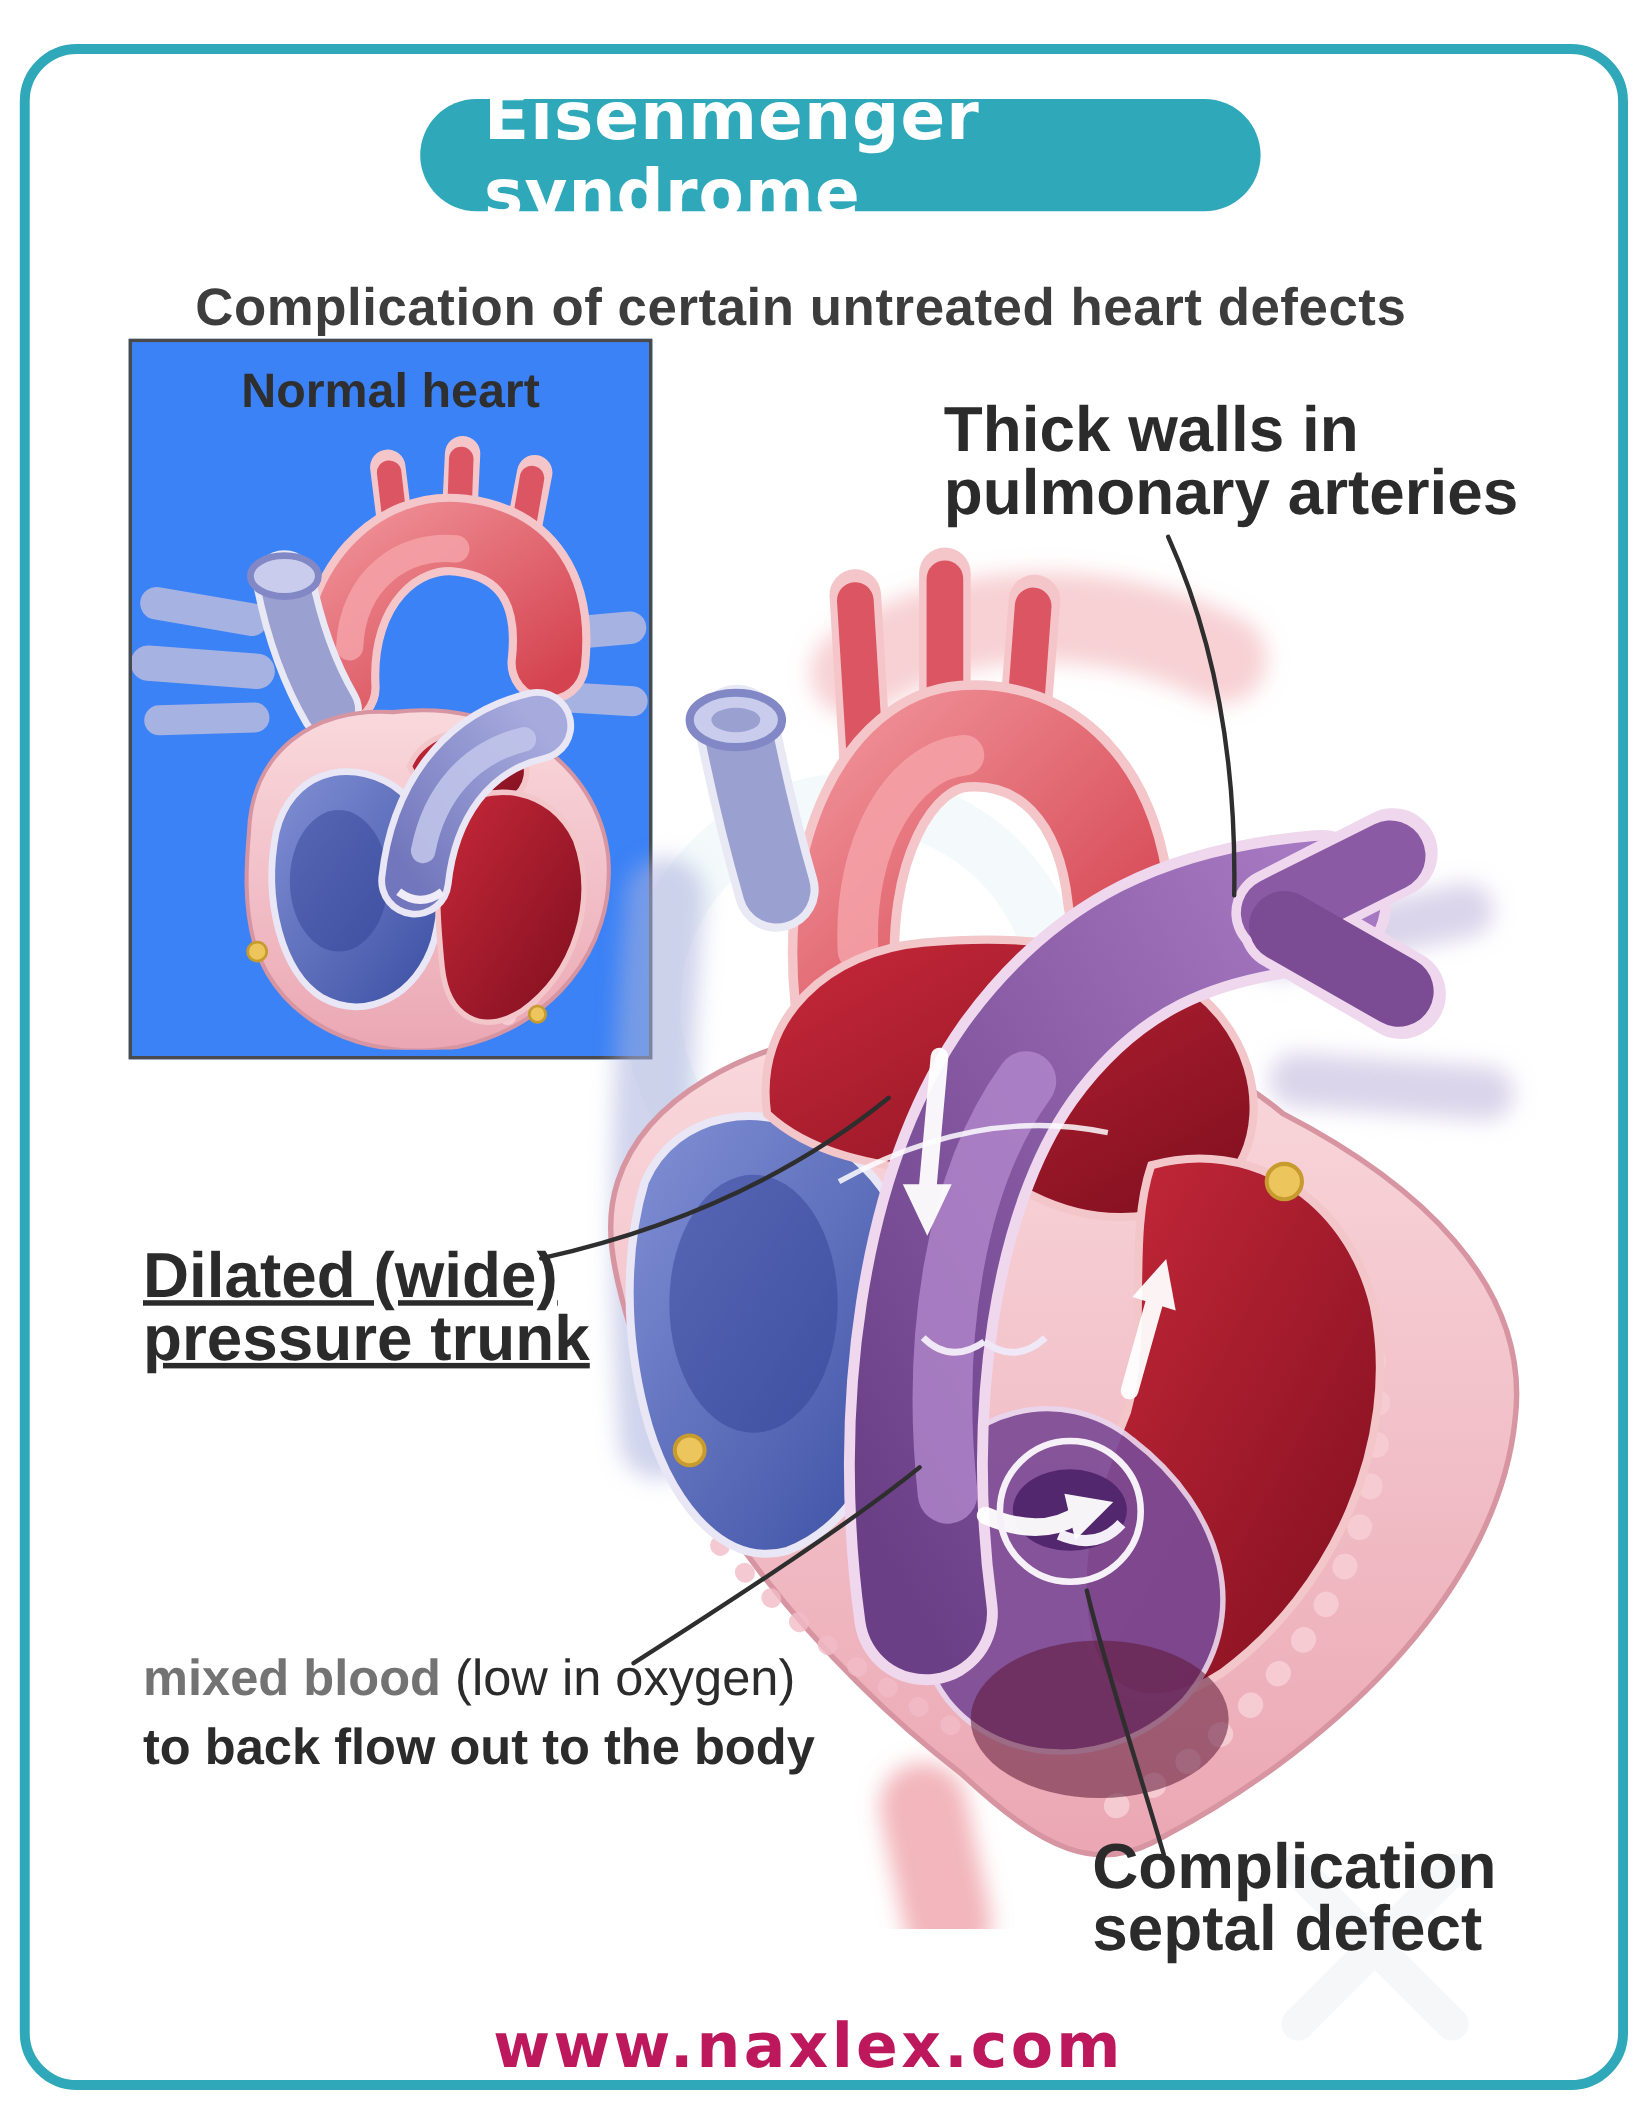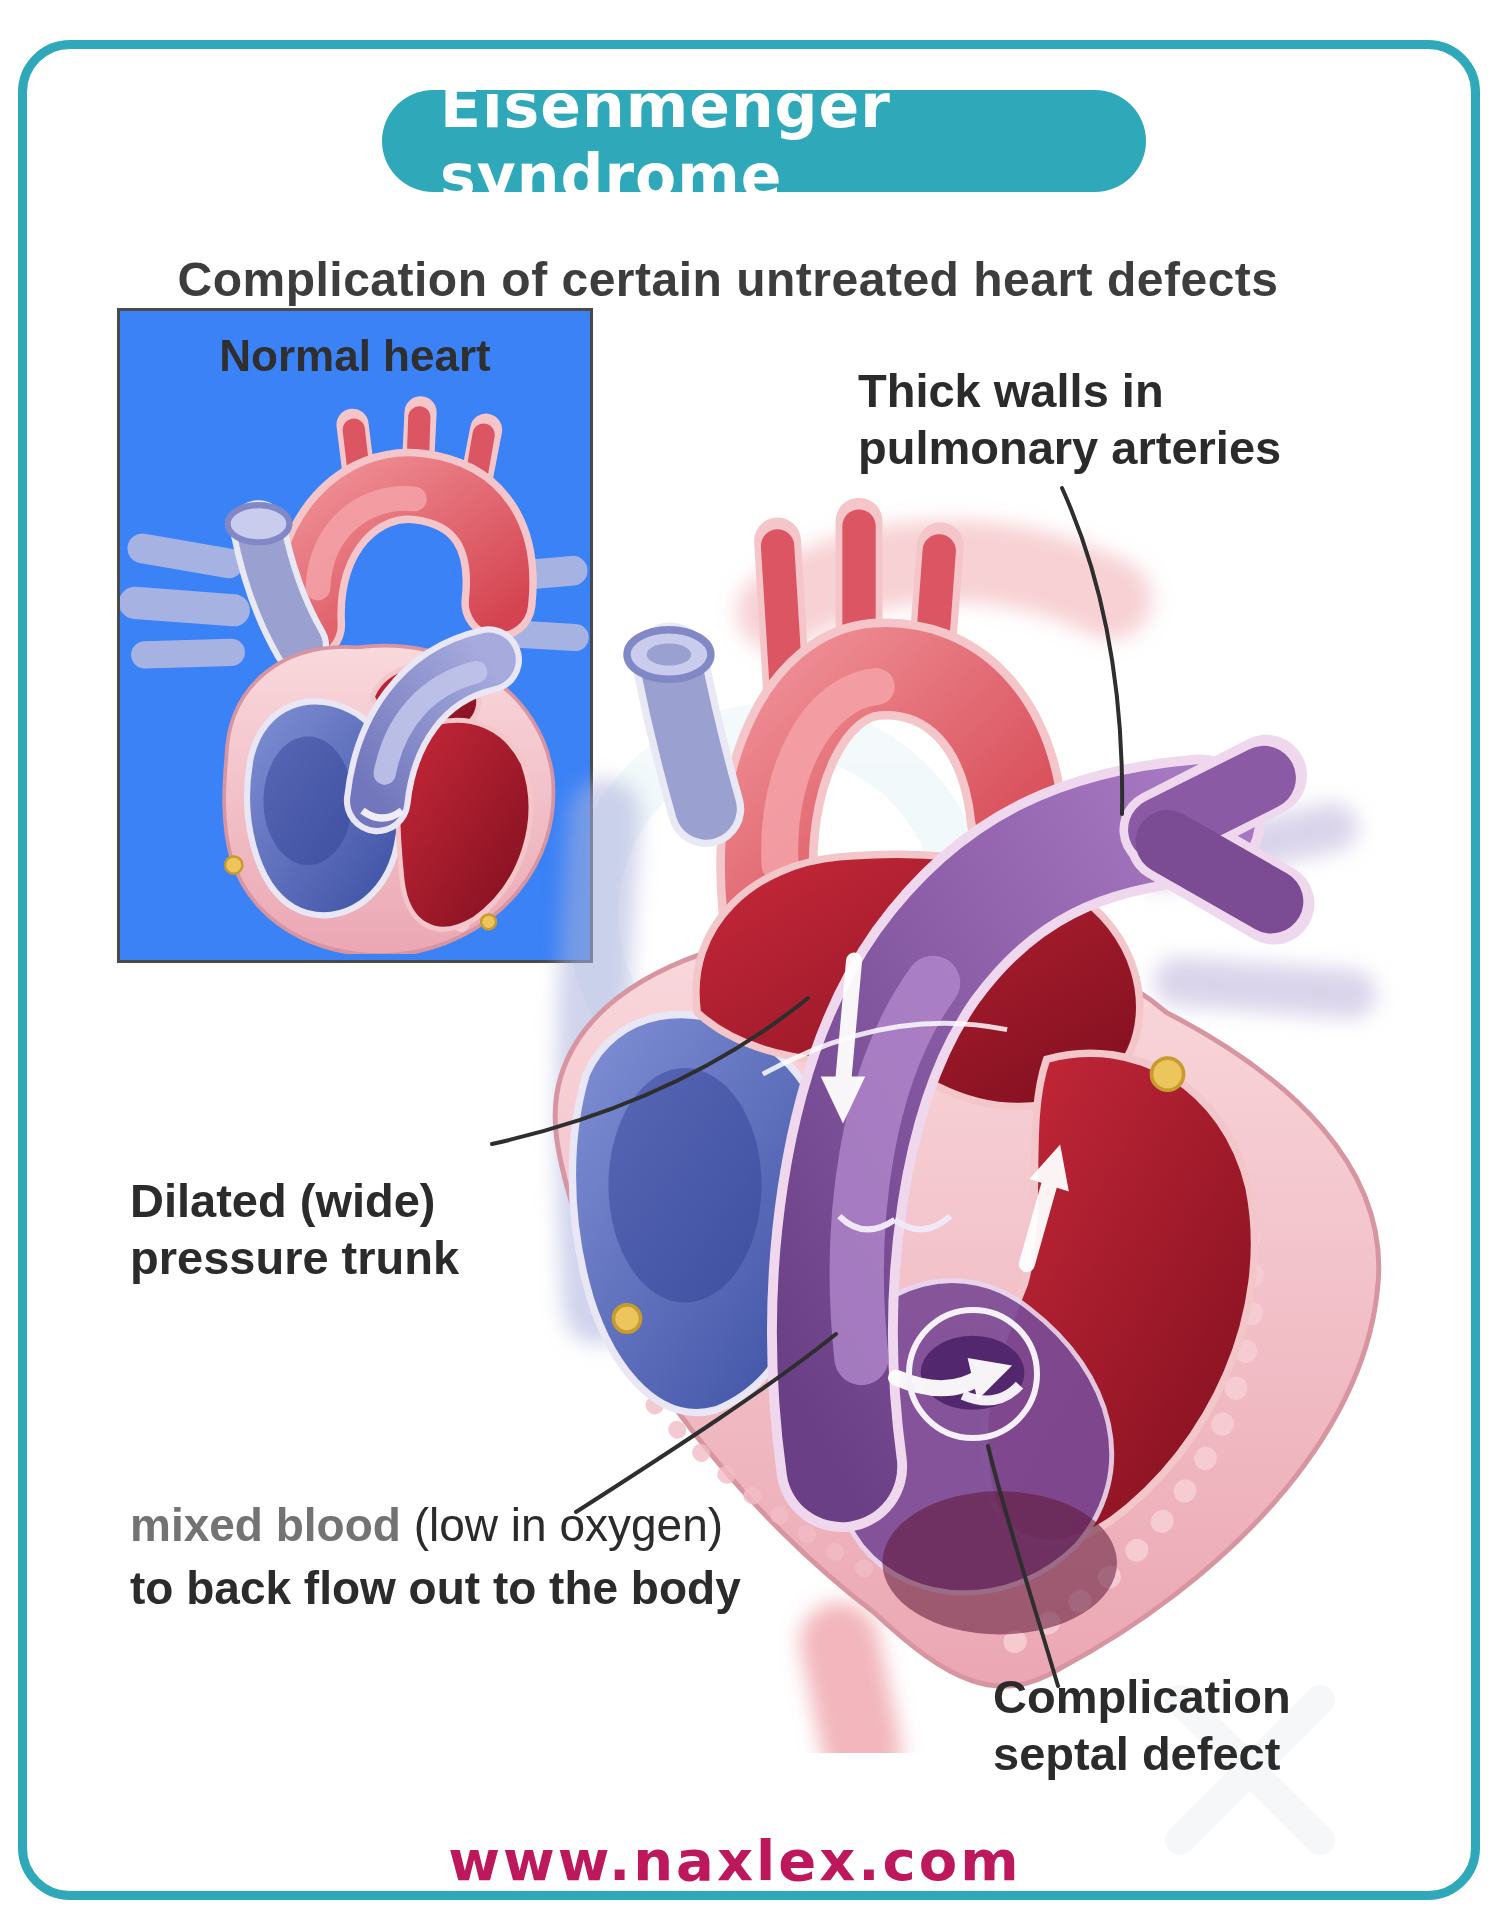--- a/index.html
+++ b/index.html
@@ -29,23 +29,23 @@
   .inset{
     position:absolute;left:117px;top:308px;width:476px;height:655px;
     border:3px solid #4a4a4a;background:#3b82f6;box-sizing:border-box;
   }
   .inset-title{
     margin-top:20px;text-align:center;font-size:44px;font-weight:bold;color:#2f2f2f;
   }
   .inset-svg{position:absolute;left:0;top:78px;width:470px;height:565px;}
   .main-heart{position:absolute;left:469px;top:494px;width:938px;height:1259px;}
   .overlay{position:absolute;left:0;top:0;width:1500px;height:1923px;pointer-events:none;}
-  .label{position:absolute;color:#2b2b2b;font-size:47px;font-weight:bold;line-height:57px;}
+  .label{position:absolute;color:#2b2b2b;font-size:58px;font-weight:bold;line-height:57px;}
   .label-thick{left:858px;top:362px;}
-  .label-dilated{left:130px;top:1172px;}
+  .label-dilated{left:130px;top:1131px;text-decoration:underline;}
   .label-pressure{left:130px;top:1494px;font-size:46px;line-height:63px;}
   .label-vsd{left:993px;top:1668px;}
   .mixed{color:#737373;font-weight:bold;}
   .light{font-weight:normal;color:#2b2b2b;}
   .website{
     position:absolute;left:0;top:1828px;width:1470px;text-align:center;
     color:#be185d;font-size:56px;font-weight:bold;letter-spacing:3px;
     font-family:"DejaVu Sans","Liberation Sans",sans-serif;
   }
   .defs-holder{position:absolute;width:0;height:0;overflow:hidden;}

